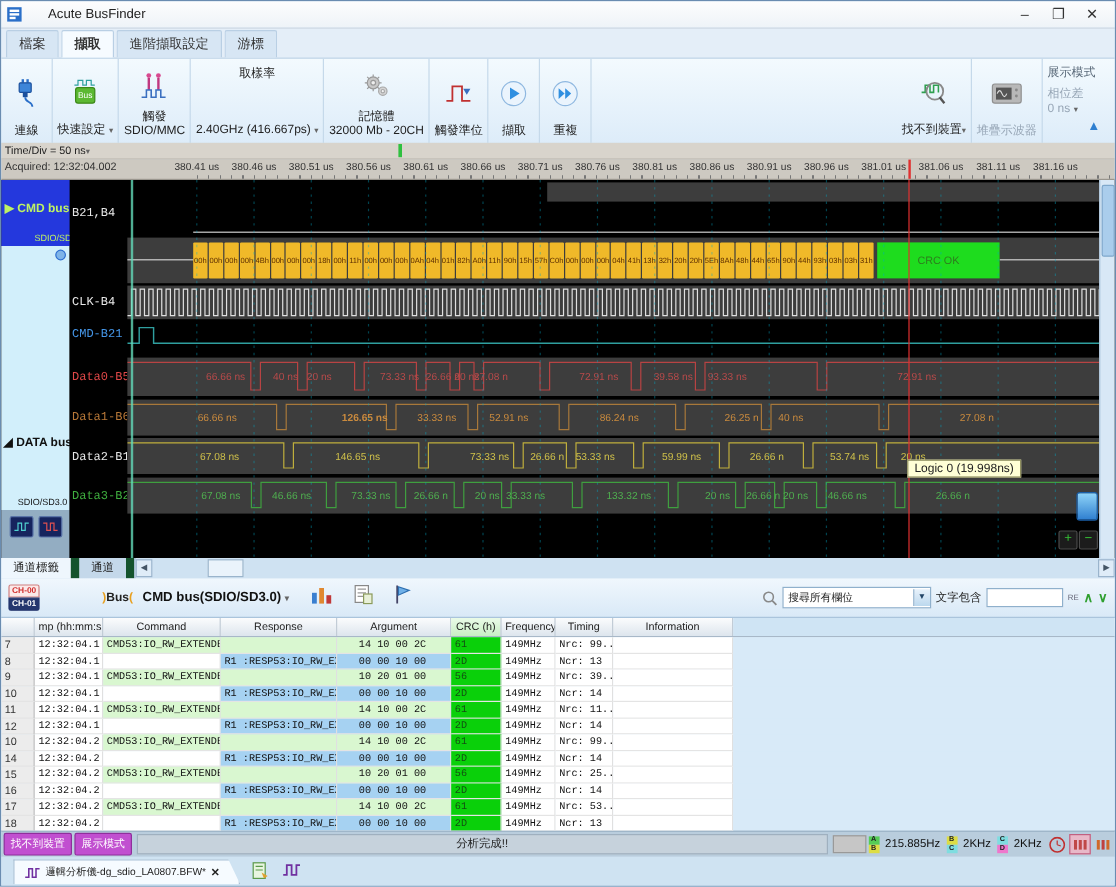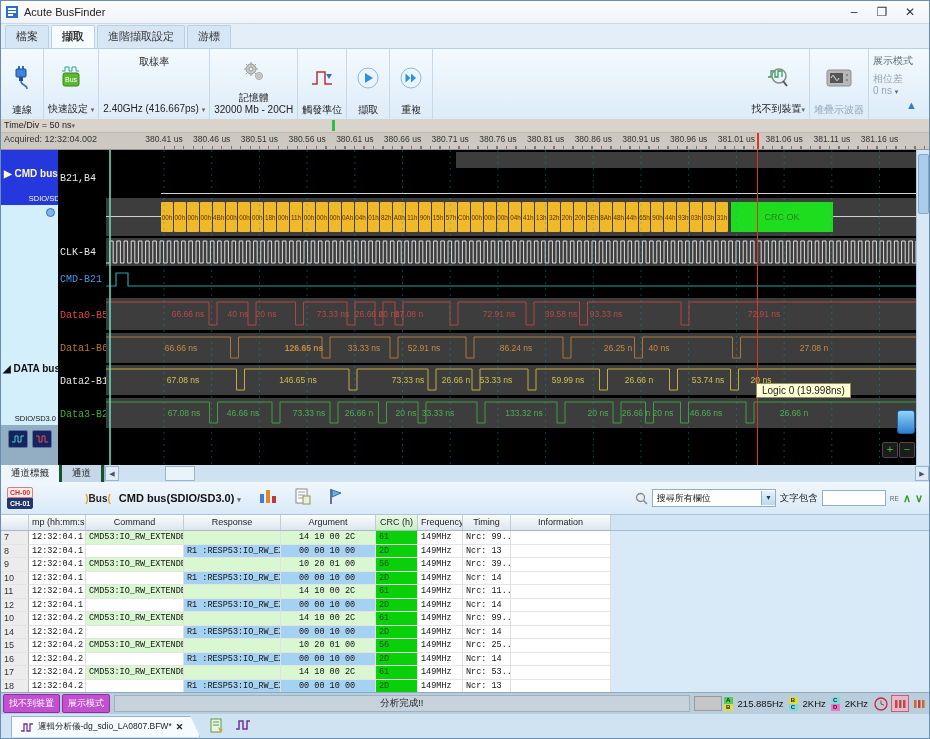--- a/index.html
+++ b/index.html
@@ -1,18 +1,18 @@
 <!DOCTYPE html>
 <html><head>
 <meta charset="utf-8">
 <style>
   html,body{margin:0;padding:0;}
   #app{position:relative;width:930px;height:739px;background:#d3e5f5;font-family:"Liberation Sans",sans-serif;overflow:hidden;border:1px solid #6a8cb0;box-sizing:border-box;}
   
-  #titlebar{height:22px;background:linear-gradient(#fdfdfd,#eef3f8);display:flex;align-items:center;padding:0 4px;border-bottom:1px solid #cfd8e2;}
+  #titlebar{height:22px;background:linear-gradient(#fdfdfd,#eef3f8);display:flex;align-items:center;padding:0 4px;border-bottom:1px solid #cfd8e2;gap:16px;}
   #titlebar .title{font-size:11px;color:#222;margin-left:5px;}
   #titlebar .wingrp{margin-left:auto;display:flex;gap:14px;margin-right:8px;color:#333;font-size:12px;}
   #titlebar .winbtn{width:14px;text-align:center;cursor:default;}
   
   #menutabs{height:24px;background:#e4eef8;display:flex;align-items:flex-end;padding-left:4px;border-bottom:1px solid #b9cfe4;}
   .mtab{font-size:11px;color:#333;padding:3px 10px 4px;border:1px solid #b9cfe4;border-bottom:none;background:#d7e6f4;margin-right:2px;border-radius:2px 2px 0 0;}
   .mtab.active{background:#f6fbff;font-weight:bold;}
   
   #ribbon{height:70px;background:linear-gradient(#f3fafe,#ddecf9);display:flex;align-items:stretch;position:relative;}
   .rgroup{display:flex;flex-direction:column;align-items:center;justify-content:flex-end;padding:3px 4px;border-right:1px solid #c5d9ea;min-width:34px;}
@@ -24,21 +24,21 @@
   #collapse-tri{position:absolute;right:12px;bottom:8px;color:#2f7fd0;font-size:11px;}
   
   #timediv{height:13px;background:#d8d4cc;border-bottom:1px solid #bdb9b1;font-size:9px;color:#222;padding-left:3px;position:relative;line-height:13px;}
   #ruler{height:16px;background:#cdc9c1;position:relative;font-size:8.5px;color:#333;border-bottom:1px solid #9a968e;
          background-image:repeating-linear-gradient(to right,#777 0 1px,transparent 1px 9.5px);background-size:100% 3px;background-position:163px 100%;background-repeat:no-repeat;}
   #acquired{position:absolute;left:3px;top:1px;font-size:9px;}
   .tick-label{position:absolute;top:1px;transform:translateX(-50%);white-space:nowrap;}
   
   #wave{height:315px;background:#000;position:relative;}
   #bus-panel{position:absolute;left:0;top:0;width:57px;height:315px;}
-  #cmdbus-block{position:absolute;left:0;top:0;width:71px;height:55px;background:#2438dd;color:#fef9c3;text-align:right;}
+  #cmdbus-block{position:absolute;left:0;top:0;width:71px;height:55px;background:#2438dd;color:#bef264;text-align:right;}
   #cmdbus-block .bname{position:absolute;left:3px;top:18px;font-size:10px;font-weight:bold;white-space:nowrap;}
   #cmdbus-block .bproto{position:absolute;right:2px;bottom:2px;font-size:7.5px;}
   #databus-block{position:absolute;left:0;top:55px;width:57px;height:220px;background:#d2effb;color:#111;}
   #databus-block .bname{position:absolute;left:2px;top:158px;font-size:10px;font-weight:bold;white-space:nowrap;}
   #databus-block .bproto{position:absolute;right:2px;bottom:2px;font-size:7.5px;}
   .businfo-ic{position:absolute;right:3px;top:3px;width:7px;height:7px;border-radius:50%;border:1px solid #9fc4ff;background:#4668ff;}
   #databus-block .businfo-ic{border-color:#2f6fd0;background:#7fb4e8;}
   #panel-strip{position:absolute;left:0;top:275px;width:57px;height:40px;background:#93adc2;display:flex;gap:4px;padding:5px 0 0 7px;box-sizing:border-box;}
   .mini-btn{width:18px;height:16px;background:#16245e;border:1px solid #5a74a8;border-radius:2px;display:flex;align-items:center;justify-content:center;}
   #label-col{position:absolute;left:57px;top:0;width:48px;height:315px;background:#000;}
@@ -54,21 +54,21 @@
   #gridlines{position:absolute;left:0;top:0;}
   #trig-line{position:absolute;left:3px;top:0;width:2px;height:315px;background:#63d8b8;opacity:.8;}
   #red-cursor{position:absolute;left:651px;top:0;width:1px;height:315px;background:#e03030;}
   #wave-tooltip{position:absolute;left:650px;top:233px;background:#ffffd6;border:1px solid #8f8f5f;font-size:10px;color:#222;padding:1px 5px;white-space:nowrap;z-index:5;}
   .zoombtn{position:absolute;width:14px;height:14px;background:#1c1c1c;border:1px solid #4a4a4a;color:#35c235;font-size:11px;line-height:12px;text-align:center;border-radius:2px;}
   #gadget{position:absolute;left:791px;top:260px;width:16px;height:22px;background:linear-gradient(#8fd4f8,#2f7fd0);border-radius:3px;border:1px solid #1a5fa8;}
   #vscroll{position:absolute;right:0;top:0;width:12px;height:315px;background:#d8e8f6;border-left:1px solid #b0c8de;}
   #vscroll .thumb{position:absolute;left:1px;top:4px;width:9px;height:58px;background:#aacdec;border:1px solid #7fa8cc;border-radius:2px;}
   
   #wavetabs{height:17px;background:#c4d8ea;display:flex;align-items:stretch;font-size:9.5px;color:#222;}
-  .wtab{padding:1px 10px;border-right:3px solid #14532d;display:flex;align-items:center;}
+  .wtab{padding:1px 10px;border-right:7px solid #14532d;display:flex;align-items:center;}
   .wtab.active{background:#eef6fd;}
   #hscroll{flex:1;position:relative;background:#cfe2f2;border-left:1px solid #9ab4cc;}
   #hscroll .harrow{position:absolute;top:1px;width:12px;height:13px;background:#dfecf8;border:1px solid #9ab4cc;font-size:7px;text-align:center;line-height:13px;color:#456;}
   #hscroll .hthumb{position:absolute;left:60px;top:1px;width:28px;height:13px;background:#eaf3fb;border:1px solid #9ab4cc;}
   
   #anbar{height:32px;background:linear-gradient(#f0f7fd,#d9e9f7);border-bottom:1px solid #aac4dc;display:flex;align-items:center;position:relative;}
   #ch-badge{margin-left:6px;display:flex;flex-direction:column;font-size:7px;font-weight:bold;line-height:9px;}
   #ch-badge .c0{color:#d03030;background:#fbe9e9;border:1px solid #d08080;padding:0 2px;border-radius:2px 2px 0 0;}
   #ch-badge .c1{color:#fff;background:#24366e;border:1px solid #24366e;padding:0 2px;border-radius:0 0 2px 2px;}
   #bus-btn{margin-left:52px;font-size:10px;font-weight:bold;color:#222;}
@@ -162,20 +162,33 @@
     </div>
     <div class="rgroup">
       <div class="ric">
         <svg width="22" height="26">
             <path d="M2 6 h3 v-4 h4 v4 h3 v-4 h4 v4 h3" stroke="#2fa0a0" fill="none"></path>
             <rect x="3" y="8" width="16" height="13" rx="2" fill="#5cb832" stroke="#3c8818"></rect>
             <text x="11" y="17" font-size="7" fill="#fff" text-anchor="middle" font-family="Liberation Sans">Bus</text>
           </svg>
       </div>
       <div class="rlabel"><span>快速設定</span> <span class="caret">▾</span></div>
+    </div>
+    <div class="rgroup">
+      <div class="ric">
+        <svg width="26" height="26">
+            <circle cx="8" cy="4" r="2" fill="#d8488f"></circle>
+            <circle cx="16" cy="4" r="2" fill="#d8488f"></circle>
+            <rect x="7" y="6" width="2" height="10" fill="#c03880"></rect>
+            <rect x="15" y="6" width="2" height="10" fill="#c03880"></rect>
+            <path d="M2 22 h4 v-6 h4 v6 h4 v-6 h4 v6 h4" stroke="#3a6fc0" fill="none" stroke-width="1.3"></path>
+          </svg>
+      </div>
+      <div class="rlabel">觸發</div>
+      <div class="rlabel">SDIO/MMC</div>
     </div>
     <div class="rgroup" style="min-width:88px">
       <div class="rlabel" style="margin-top:4px">取樣率</div>
       <div class="ric"></div>
       <div class="rlabel"><span>2.40GHz (416.667ps)</span> <span class="caret">▾</span></div>
     </div>
     <div class="rgroup" style="min-width:70px">
       <div class="ric">
         <svg width="24" height="22">
             <circle cx="9" cy="8" r="5" fill="#c8c8c8" stroke="#9a9a9a"></circle>

